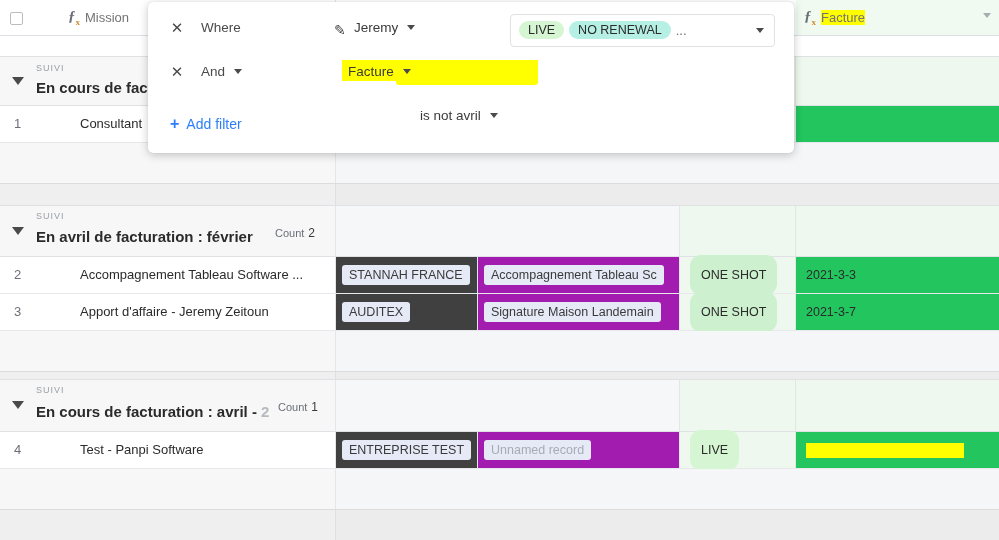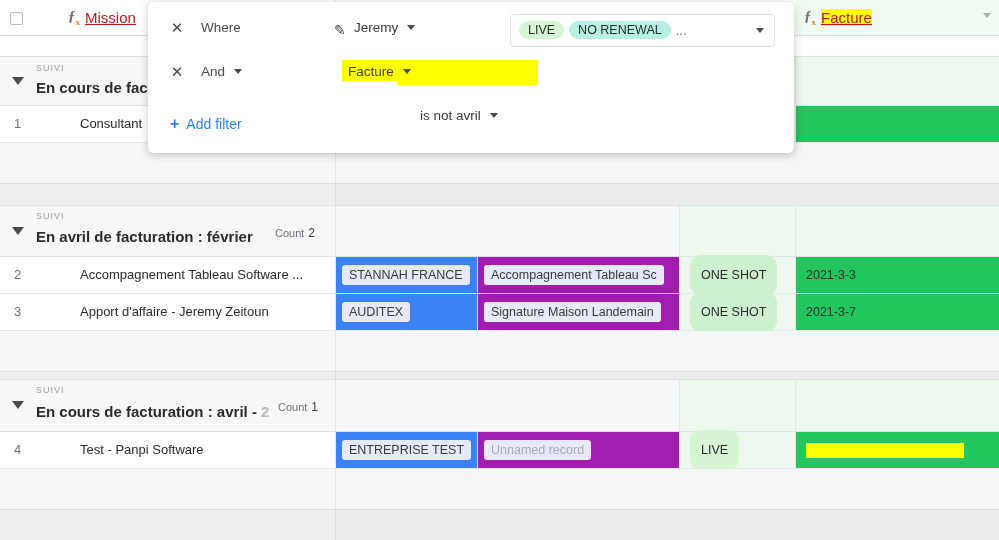--- a/index.html
+++ b/index.html
@@ -19,21 +19,21 @@
            background:#ffffff;border-bottom:1px solid #dcdfe3;box-sizing:border-box;}
   .hdr-cell{position:absolute;top:0;height:35px;display:flex;align-items:center;
             box-sizing:border-box;padding:0 8px;
             border-right:1px solid #e3e6ea;background:#ffffff;}
   .hdr-cell.tinted{background:#f0faf1;}
   .hdr-chk{position:absolute;left:10px;top:12px;width:13px;height:13px;
            border:1px solid #b9bdc3;border-radius:2px;background:#fff;box-sizing:border-box;}
   .fx{font-family:"Liberation Serif", serif;font-style:italic;font-weight:bold;
       font-size:15px;color:#6b6f76;margin-right:5px;line-height:1;}
   .fx sub{font-size:9px;font-style:normal;color:#d08a2a;}
-  .hdr-label{font-size:15px;color:#b91c1c;white-space:nowrap;text-decoration:underline;}
+  .hdr-label{font-size:13px;color:#737373;white-space:nowrap;}
   .hl{background:#ffff00;}
   .caret{position:absolute;right:8px;top:13px;width:0;height:0;
          border-left:4px solid transparent;border-right:4px solid transparent;
          border-top:5px solid #a9adb3;}
 
   
   .group{position:absolute;left:0;width:999px;background:#f7f7f8;
          border-top:1px solid #dfe1e4;border-bottom:1px solid #dfe1e4;box-sizing:border-box;}
   .group .gleft{position:absolute;left:0;top:0;width:336px;height:100%;
                 background:#f7f7f8;border-right:1px solid #e3e6ea;box-sizing:border-box;}
@@ -54,21 +54,21 @@
   .g-count b{font-size:12px;color:#3a3a3a;font-weight:normal;margin-left:4px;}
 
   
   .row{position:absolute;left:0;width:999px;height:37px;background:#ffffff;
        border-bottom:1px solid #e6e8eb;box-sizing:border-box;}
   .c-num{position:absolute;left:0;top:0;width:336px;height:36px;
          border-right:1px solid #e3e6ea;box-sizing:border-box;background:#fff;}
   .r-idx{position:absolute;left:14px;top:10px;font-size:13px;color:#6b6f76;}
   .r-name{position:absolute;left:80px;top:10px;font-size:13px;color:#2b2b2b;white-space:nowrap;}
   .c2{position:absolute;left:336px;top:0;width:142px;height:36px;
-      border-right:1px solid #e3e6ea;box-sizing:border-box;background:#3b82f6;
+      border-right:1px solid #e3e6ea;box-sizing:border-box;background:#404040;
       display:flex;align-items:center;padding-left:6px;}
   .c3{position:absolute;left:478px;top:0;width:202px;height:36px;
       border-right:1px solid #e3e6ea;box-sizing:border-box;background:#a21caf;
       display:flex;align-items:center;padding-left:6px;}
   .c4{position:absolute;left:680px;top:0;width:116px;height:36px;
       border-right:1px solid #dfe9e0;box-sizing:border-box;background:#eef8ef;
       display:flex;align-items:center;padding-left:10px;}
   .c5{position:absolute;left:796px;top:0;width:203px;height:36px;
       box-sizing:border-box;background:#22c55e;display:flex;align-items:center;padding-left:10px;}
 

